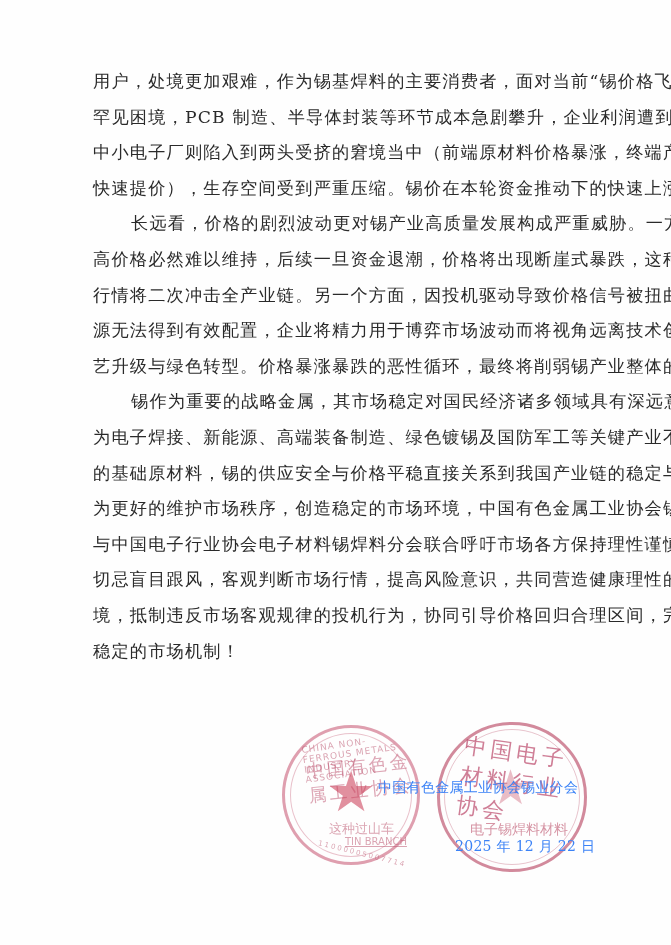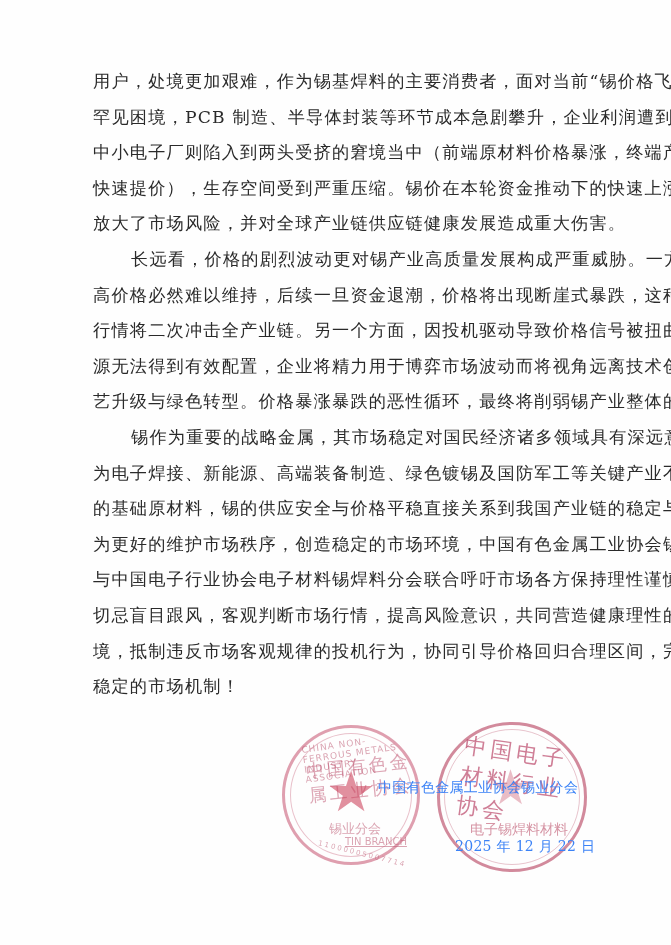--- a/index.html
+++ b/index.html
@@ -48,21 +48,20 @@
 <body>
 
 <div class="page">
 
   <div class="body-text">
 
     <span class="line">用户，处境更加艰难，作为锡基焊料的主要消费者，面对当前“锡价格飞涨”的</span>
     <span class="line">罕见困境，PCB 制造、半导体封装等环节成本急剧攀升，企业利润遭到严重侵蚀。</span>
     <span class="line">中小电子厂则陷入到两头受挤的窘境当中（前端原材料价格暴涨，终端产品难以</span>
     <span class="line">快速提价），生存空间受到严重压缩。锡价在本轮资金推动下的快速上涨，严重</span>
-    <span class="line">放大了市场风险，并对全球产业链供应链健康发展造成重大伤害。</span>
 
     <span class="line indent">长远看，价格的剧烈波动更对锡产业高质量发展构成严重威胁。一方面，虚</span>
     <span class="line">高价格必然难以维持，后续一旦资金退潮，价格将出现断崖式暴跌，这种过山车</span>
     <span class="line">行情将二次冲击全产业链。另一个方面，因投机驱动导致价格信号被扭曲，使资</span>
     <span class="line">源无法得到有效配置，企业将精力用于博弈市场波动而将视角远离技术创新、工</span>
     <span class="line">艺升级与绿色转型。价格暴涨暴跌的恶性循环，最终将削弱锡产业整体的抗风险</span>
 
     <span class="line indent">锡作为重要的战略金属，其市场稳定对国民经济诸多领域具有深远意义。作</span>
     <span class="line">为电子焊接、新能源、高端装备制造、绿色镀锡及国防军工等关键产业不可或缺</span>
     <span class="line">的基础原材料，锡的供应安全与价格平稳直接关系到我国产业链的稳定与竞争力。</span>
@@ -71,21 +70,21 @@
     <span class="line">切忌盲目跟风，客观判断市场行情，提高风险意识，共同营造健康理性的市场环</span>
     <span class="line">境，抵制违反市场客观规律的投机行为，协同引导价格回归合理区间，完善长效</span>
     <span class="line">稳定的市场机制！</span>
   </div>
 
   <div class="seal seal-left">
     <div class="inner"></div>
     <span class="arc-text en-top">CHINA NON-FERROUS METALS INDUSTRY ASSOCIATION</span>
     <span class="arc-text cn-arc">中国有色金属工业协会</span>
     <span class="star">★</span>
-    <span class="arc-text branch-cn">锡业分会</span>
+    <span class="arc-text branch-cn">这种过山车</span>
     <span class="arc-text branch-en">TIN BRANCH</span>
     <span class="arc-text serial">11000005007714</span>
   </div>
 
   <div class="seal seal-right">
     <div class="inner"></div>
     <span class="arc-text cn-arc">中国电子材料行业协会</span>
     <span class="star">★</span>
     <span class="arc-text inner-cn">电子锡焊料材料</span>
   </div>

